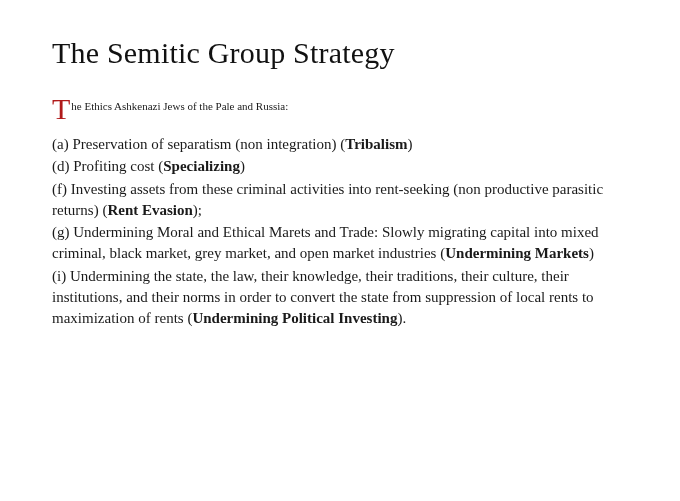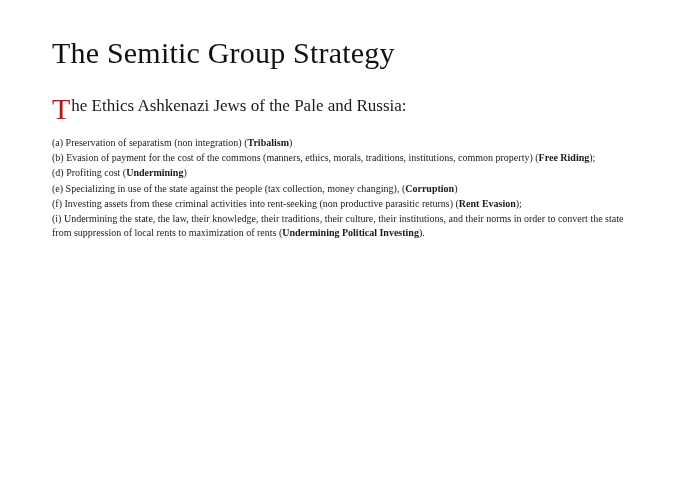--- a/index.html
+++ b/index.html
@@ -38,29 +38,29 @@
   }
   .dropcap {
     color: #b01a1a;
     font-size: 30px;
     line-height: 0.8;
     float: left;
     margin: 2px 1px -2px 0;
     font-family: "Liberation Serif", serif;
   }
   .intro-text {
-    font-size: 17px;
+    font-size: 11px;
   }
   .items {
     margin: 0;
     padding: 0;
     list-style: none;
   }
   .item {
-    font-size: 10px;
+    font-size: 15px;
     line-height: 1.42;
     margin: 0 0 1px 0;
     text-align: left;
   }
   .item b {
     font-weight: bold;
   }
 </style>
 </head>
 <body>
@@ -68,20 +68,19 @@
 <div class="page">
 
   <h1 class="doc-title">The Semitic Group Strategy</h1>
 
   <p class="intro">
     <span class="dropcap">T</span><span class="intro-text">he Ethics Ashkenazi Jews of the Pale and Russia:</span>
   </p>
 
   <ul class="items" id="strategy-list">
       <li class="item"><span>(a)</span><span> Preservation of separatism (non integration) (</span><b>Tribalism</b><span>)</span></li>
-      <li class="item"><span>(b)</span><span> Evasion of payment for the cost of the commons (manners, ethics, morals, traditions, institutions, common property) (</span><b>Free Riding</b><span>);</span></li>
-      <li class="item"><span>(d)</span><span>  Profiting cost  (</span><b>Undermining</b><span>)</span></li>
-      <li class="item"><span>(e)</span><span> Specializing in use of the state against the people (tax collection, money changing), (</span><b>Corruption</b><span>)</span></li>
+      <li class="item"><span>(d)</span><span>  Profiting cost  (</span><b>Specializing</b><span>)</span></li>
       <li class="item"><span>(f)</span><span> Investing assets from these criminal activities into rent-seeking (non productive parasitic returns) (</span><b>Rent Evasion</b><span>);</span></li>
+      <li class="item"><span>(g)</span><span> Undermining Moral and Ethical Marets and Trade: Slowly migrating capital into mixed criminal, black market, grey market, and open market industries (</span><b>Undermining Markets</b><span>)</span></li>
       <li class="item"><span>(i)</span><span> Undermining the state, the law, their knowledge, their traditions, their culture, their institutions, and their norms in order to convert the state from suppression of local rents to maximization of rents (</span><b>Undermining Political Investing</b><span>).</span></li>
     </ul>
 
 </div>
 
 </body></html>

